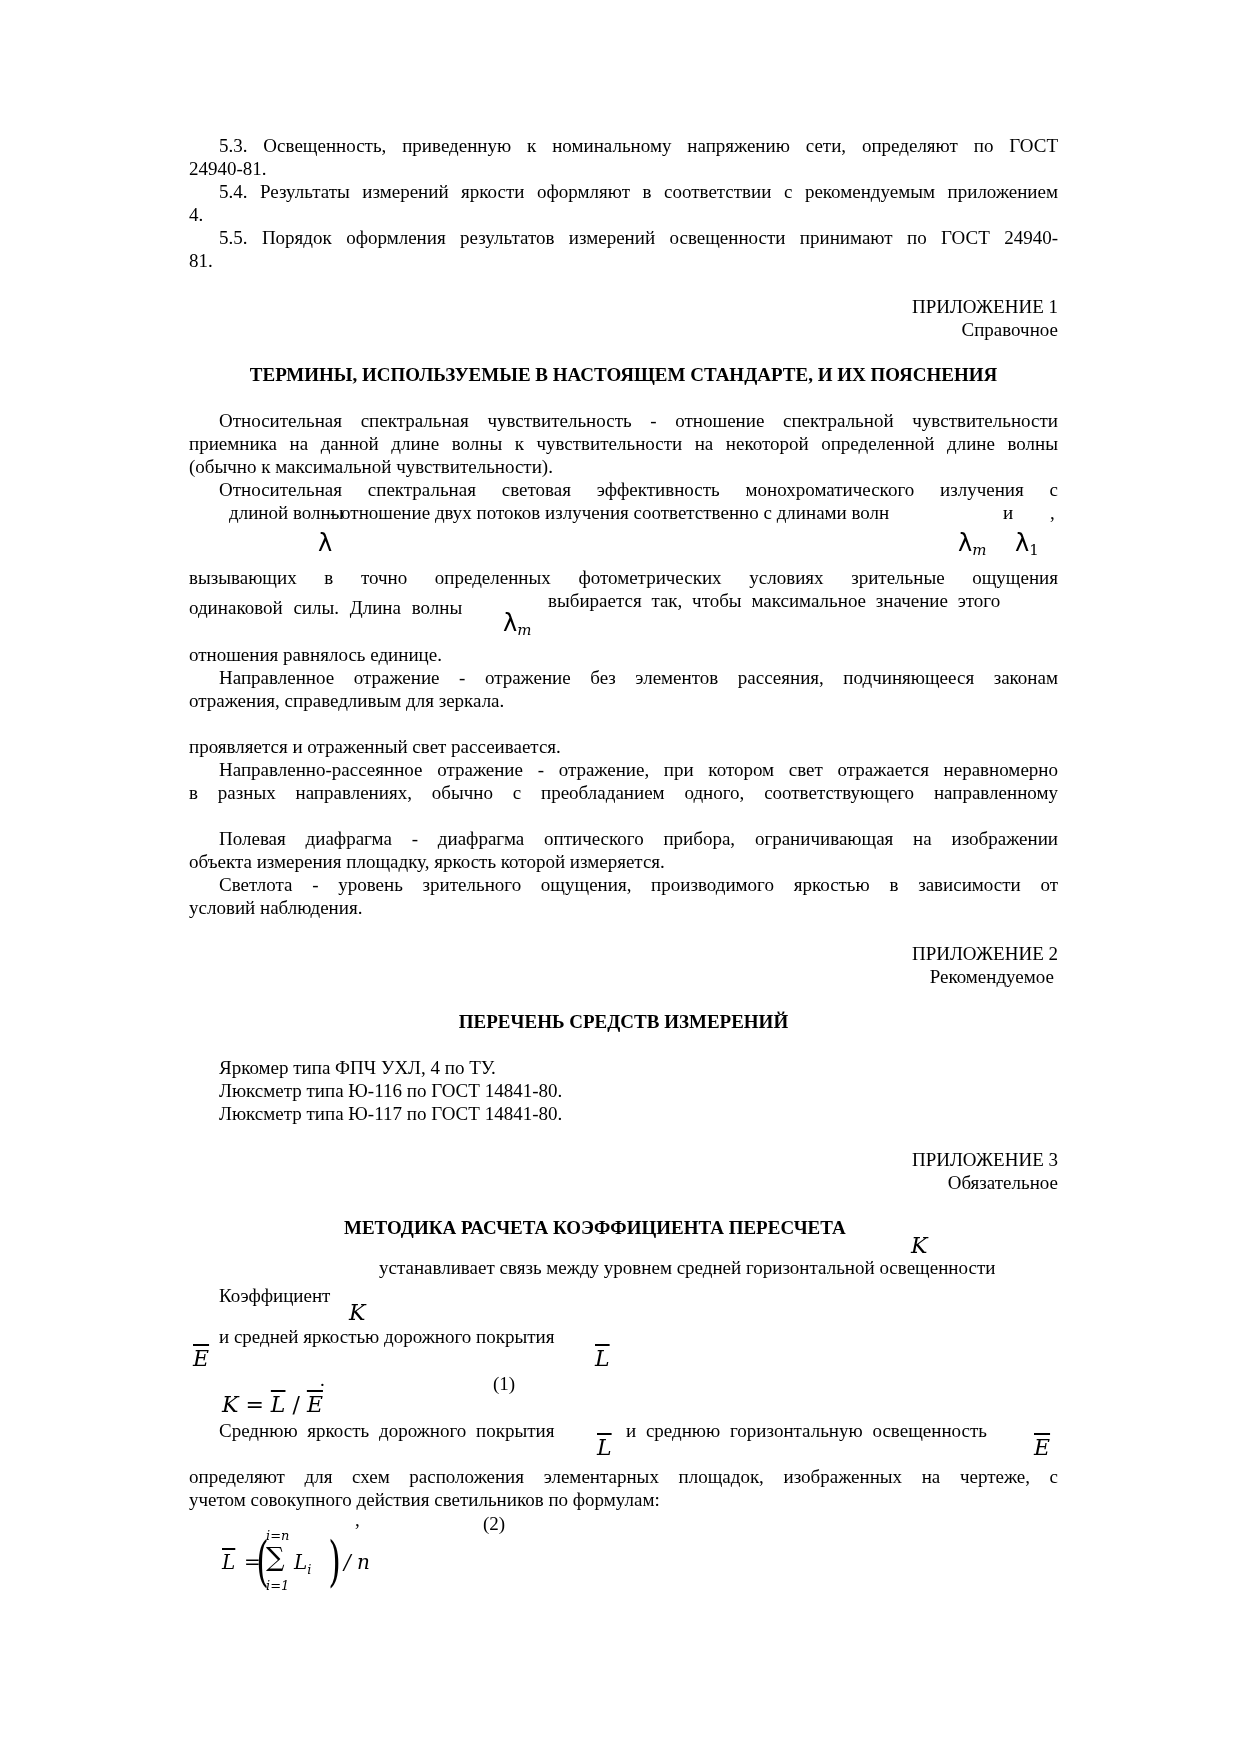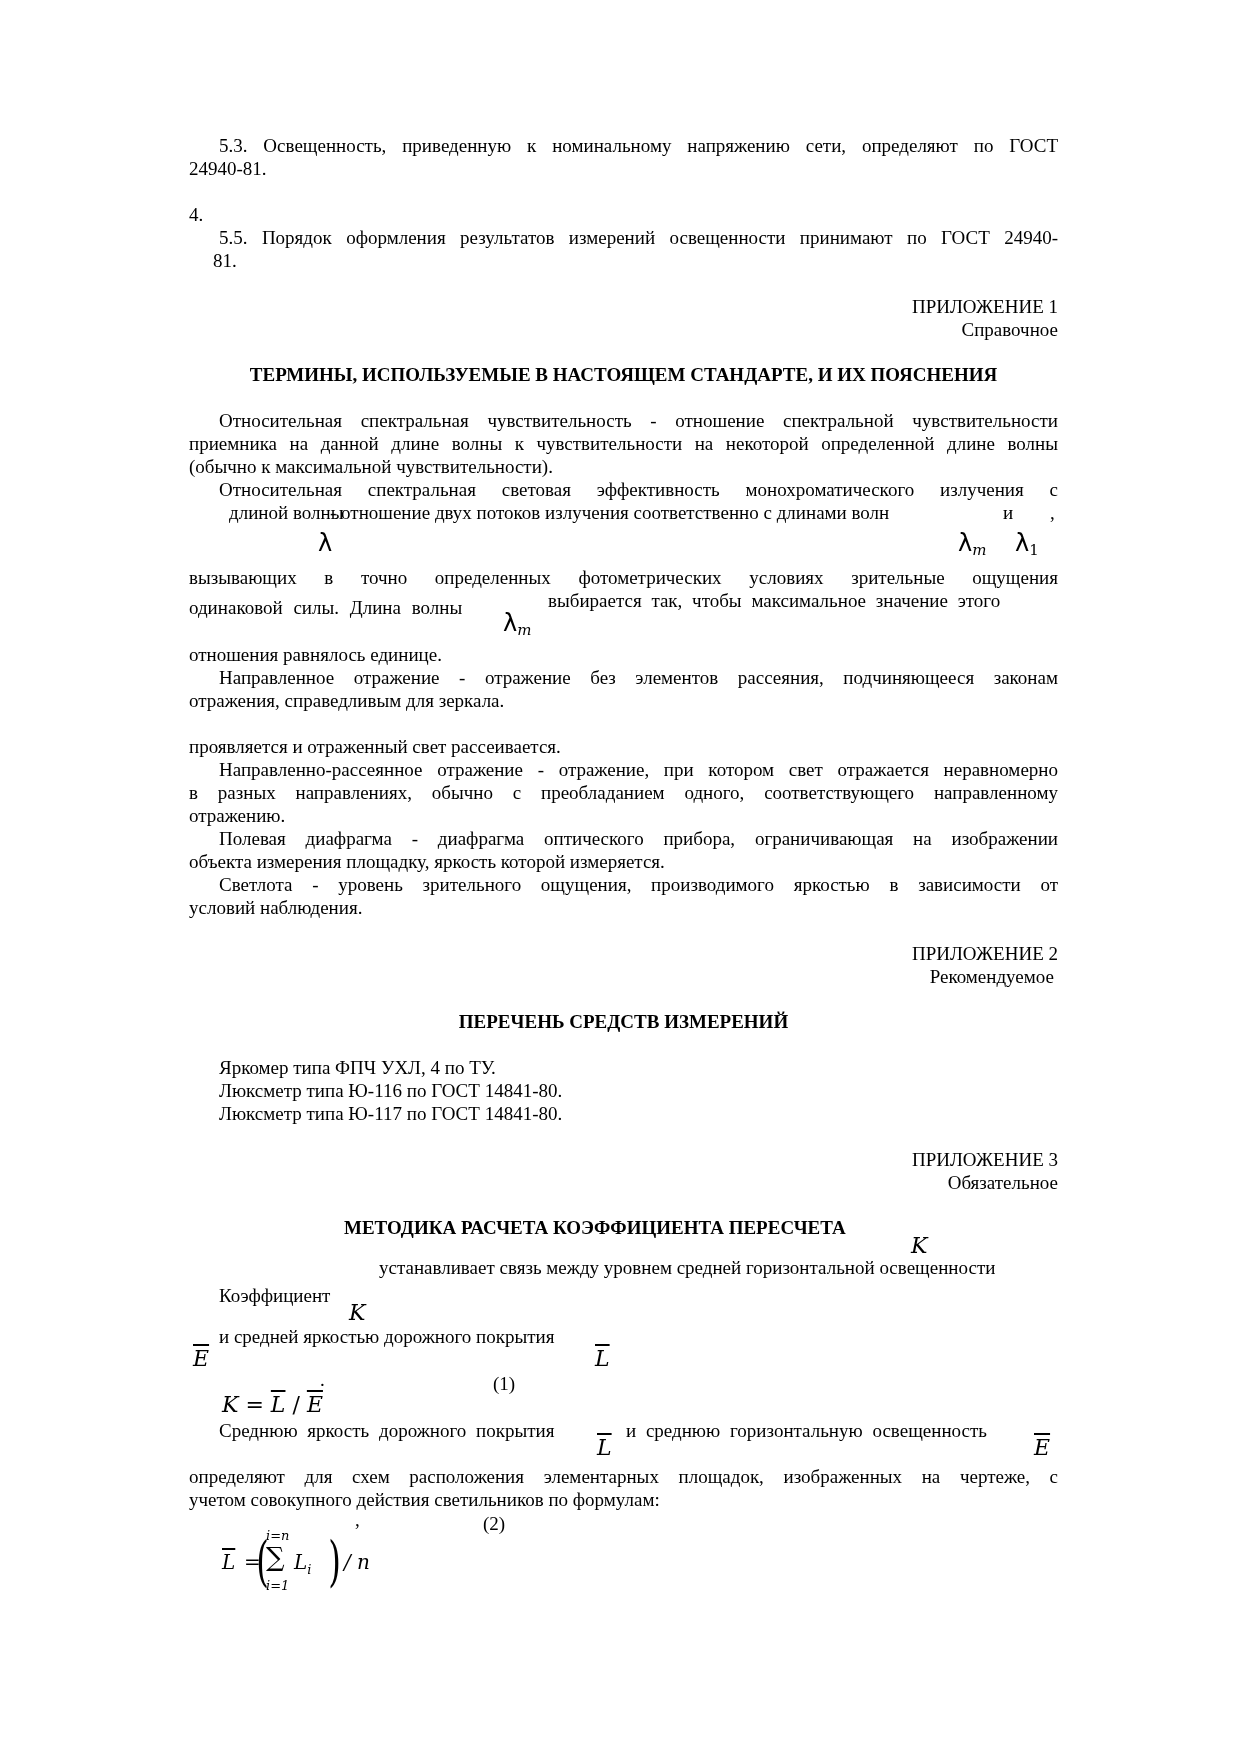--- a/index.html
+++ b/index.html
@@ -24,23 +24,24 @@
   .paren { position: absolute; font-style: normal; font-size: 54px; line-height: 60px; font-weight: 100;
            transform: scaleX(0.6); }
 </style>
 </head>
 <body>
 
 <div class="page">
 
   <div class="line justify indent" style="top:134px;">5.3. Освещенность, приведенную к номинальному напряжению сети, определяют по ГОСТ</div>
   <div class="line" style="top:157px;">24940-81.</div>
+  <div class="line justify indent" style="top:180px;">5.4. Результаты измерений яркости оформляют в соответствии с рекомендуемым приложением</div>
   <div class="line" style="top:203px;">4.</div>
   <div class="line justify indent" style="top:226px;">5.5. Порядок оформления результатов измерений освещенности принимают по ГОСТ 24940-</div>
-  <div class="line" style="top:249px;margin-left:24px;">81.</div>
+  <div class="line" style="top:249px;">81.</div>
 
   <div class="right" style="top:295px;">ПРИЛОЖЕНИЕ 1</div>
   <div class="right" style="top:318px;">Справочное</div>
   <div class="heading" style="top:363px;">ТЕРМИНЫ, ИСПОЛЬЗУЕМЫЕ В НАСТОЯЩЕМ СТАНДАРТЕ, И ИХ ПОЯСНЕНИЯ</div>
 
   <div class="line justify indent" style="top:409px;">Относительная спектральная чувствительность - отношение спектральной чувствительности</div>
   <div class="line justify" style="top:432px;">приемника на данной длине волны к чувствительности на некоторой определенной длине волны</div>
   <div class="line" style="top:455px;">(обычно к максимальной чувствительности).</div>
 
   <div class="line justify indent" style="top:478px;">Относительная спектральная световая эффективность монохроматического излучения с</div>
@@ -58,21 +59,20 @@
   <div class="lam" style="left:503px; top:610px;"><span>λ</span><sub>m</sub></div>
   <div class="line" style="top:643px;">отношения равнялось единице.</div>
 
   <div class="line justify indent" style="top:666px;">Направленное отражение - отражение без элементов рассеяния, подчиняющееся законам</div>
   <div class="line" style="top:689px;">отражения, справедливым для зеркала.</div>
 
   <div class="line" style="top:735px;">проявляется и отраженный свет рассеивается.</div>
 
   <div class="line justify indent" style="top:758px;">Направленно-рассеянное отражение - отражение, при котором свет отражается неравномерно</div>
   <div class="line justify" style="top:781px;">в разных направлениях, обычно с преобладанием одного, соответствующего направленному</div>
-  <div class="line" style="top:804px;">отражению.</div>
 
   <div class="line justify indent" style="top:827px;">Полевая диафрагма - диафрагма оптического прибора, ограничивающая на изображении</div>
   <div class="line" style="top:850px;">объекта измерения площадку, яркость которой измеряется.</div>
 
   <div class="line justify indent" style="top:873px;">Светлота - уровень зрительного ощущения, производимого яркостью в зависимости от</div>
   <div class="line" style="top:896px;">условий наблюдения.</div>
 
   <div class="right" style="top:942px;">ПРИЛОЖЕНИЕ 2</div>
   <div class="right" style="top:965px; right:186px;">Рекомендуемое</div>
   <div class="heading" style="top:1010px;">ПЕРЕЧЕНЬ СРЕДСТВ ИЗМЕРЕНИЙ</div>

